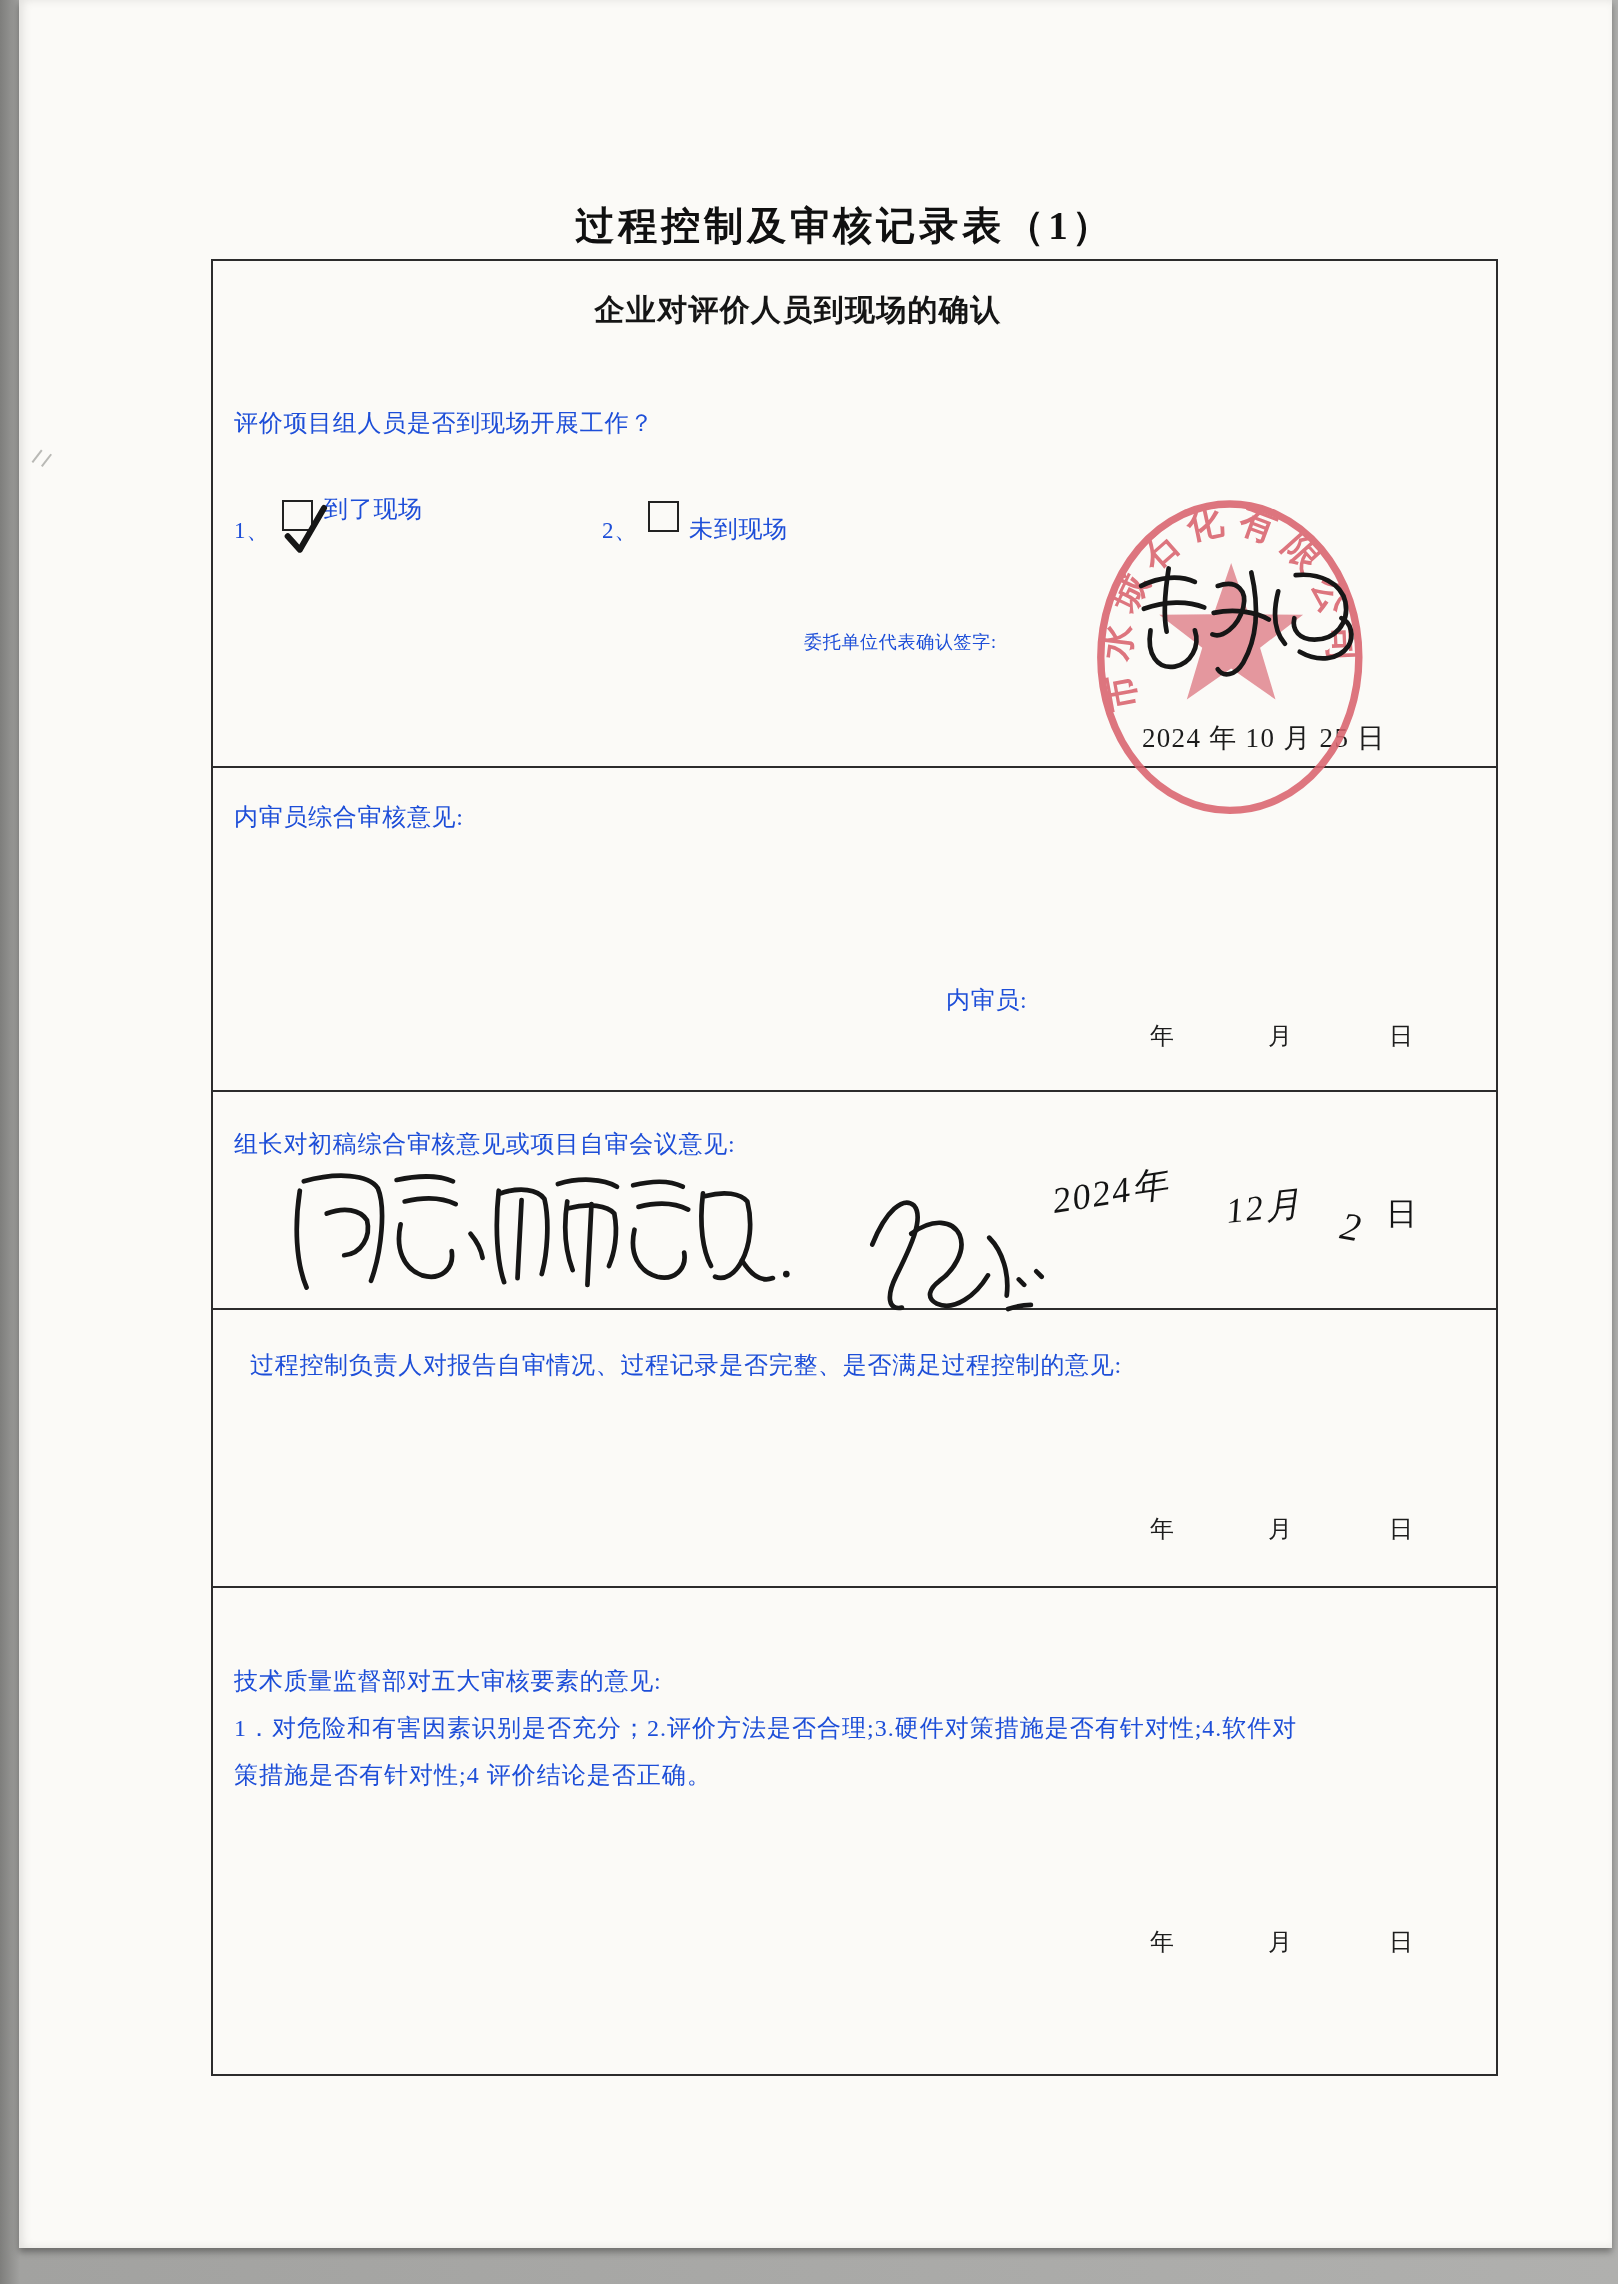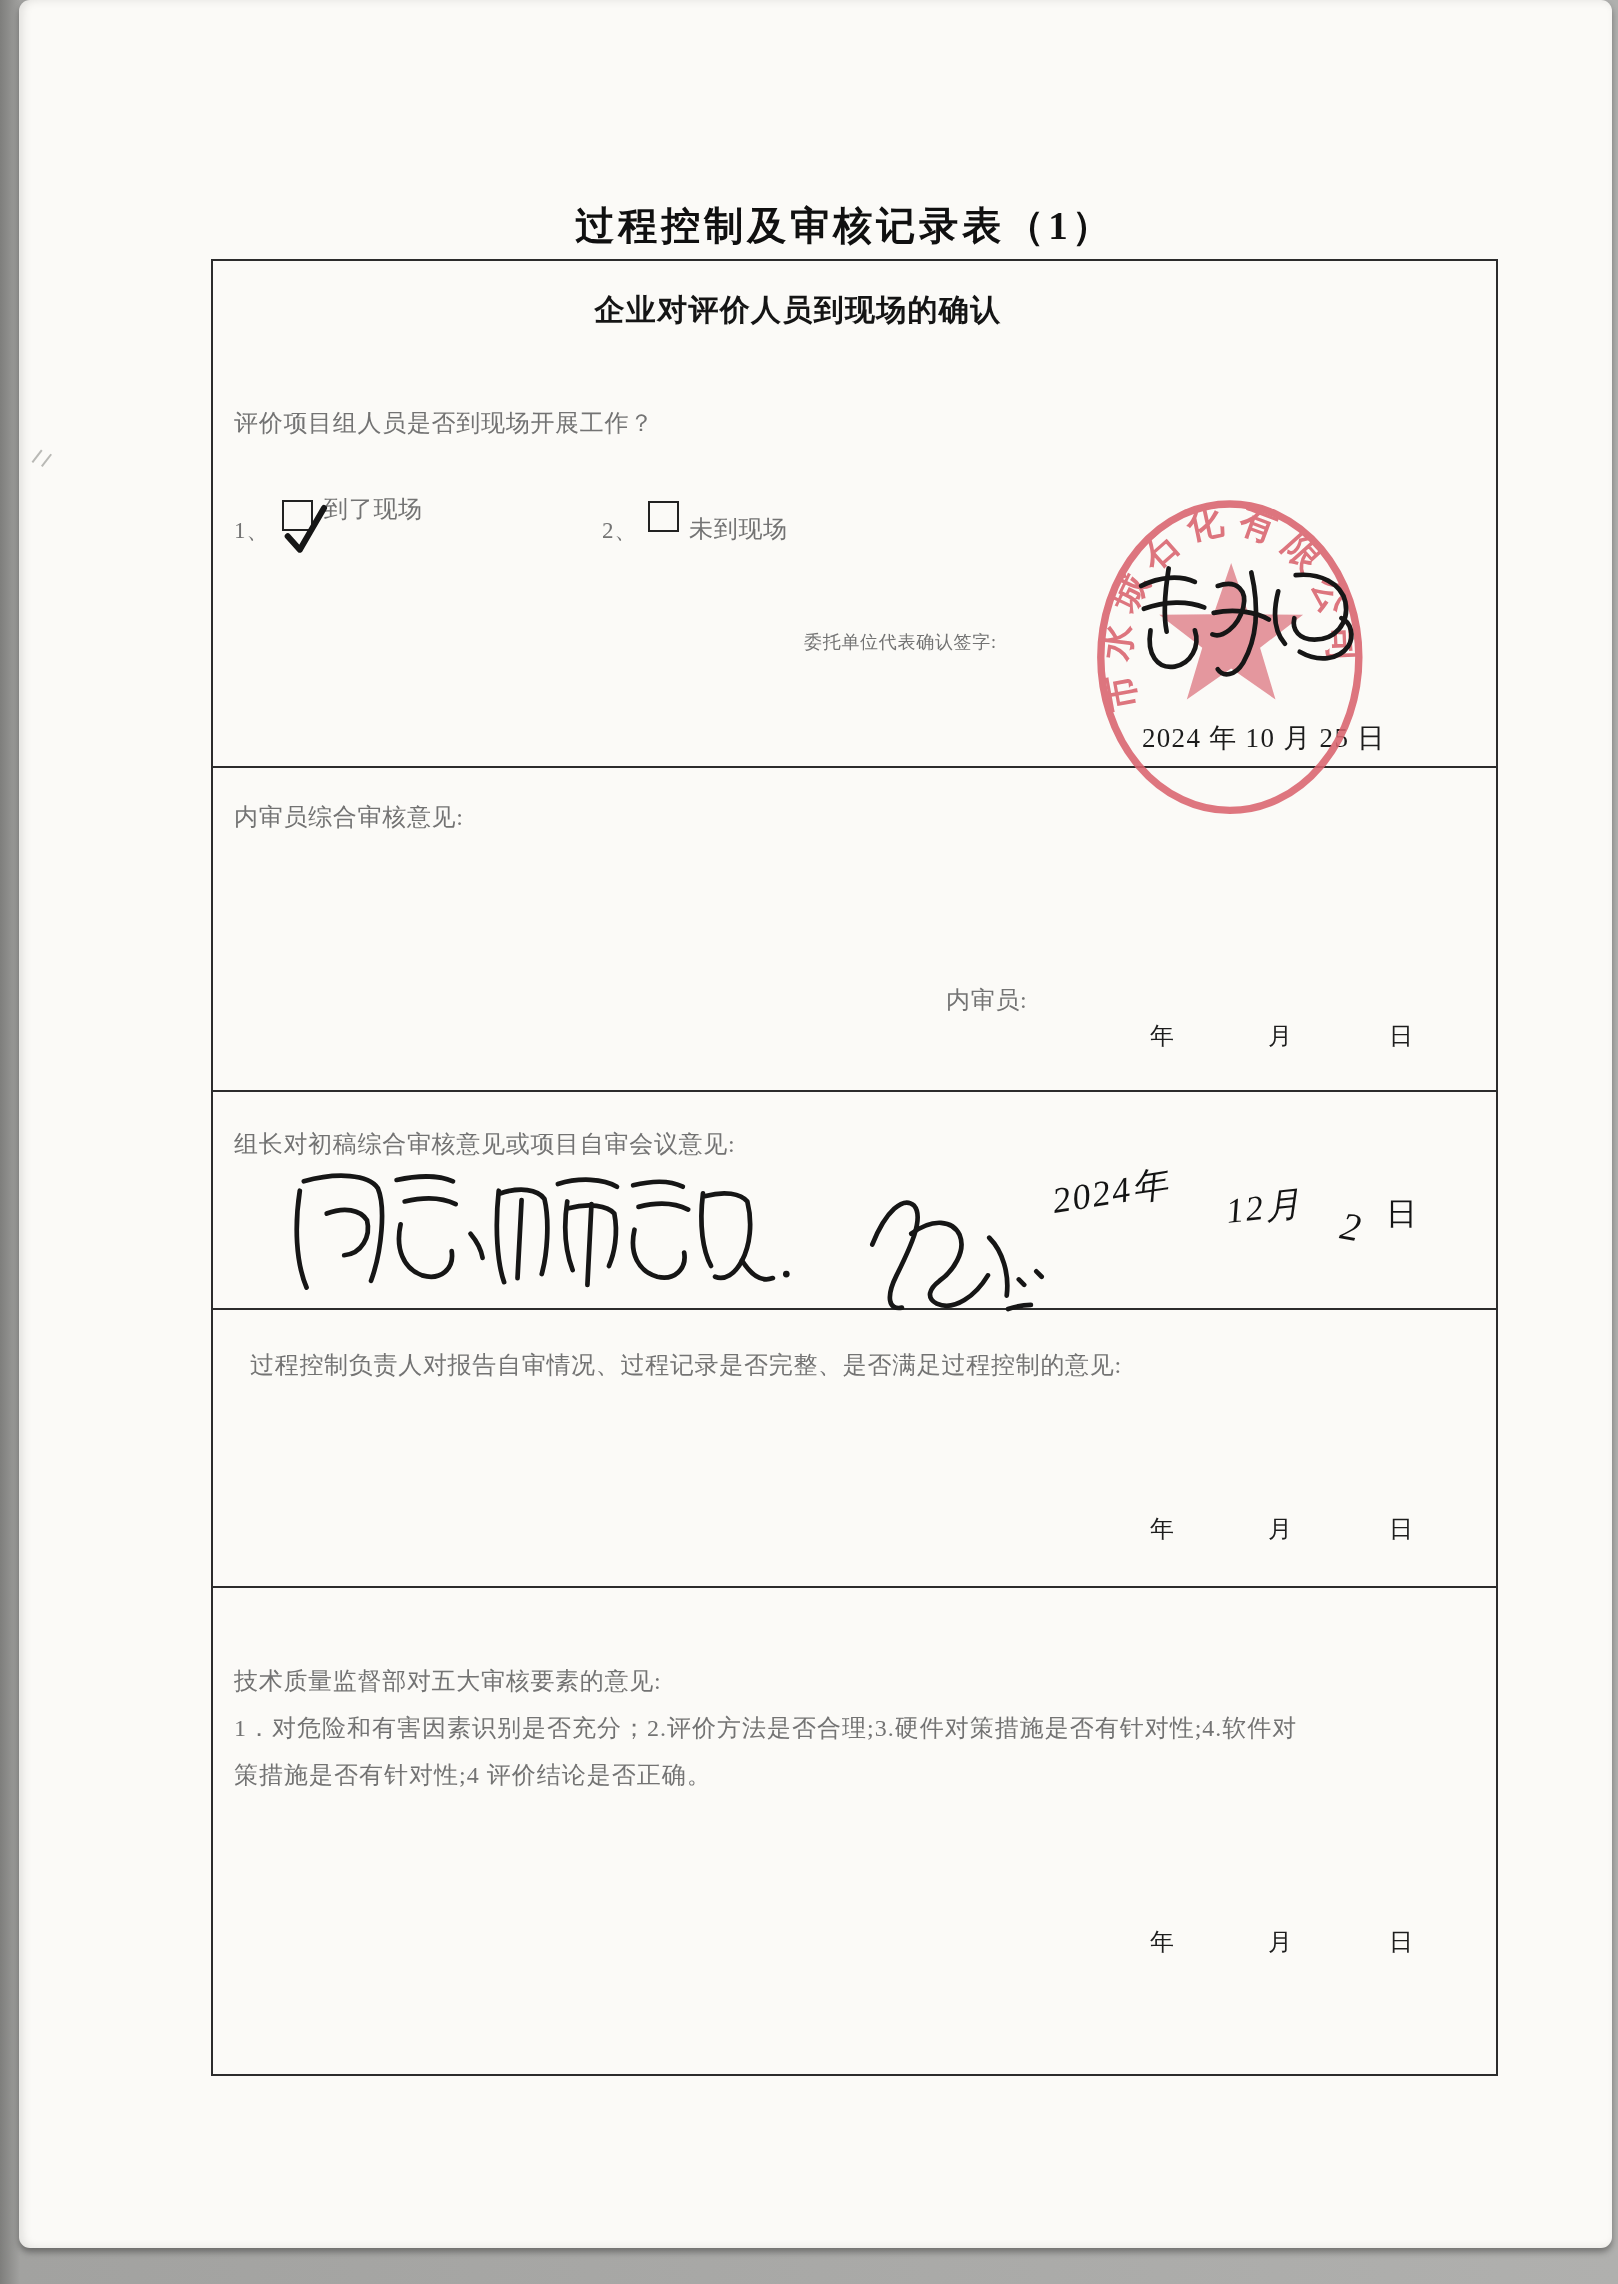--- a/index.html
+++ b/index.html
@@ -6,37 +6,36 @@
   body{
     width:1619px;height:2284px;position:relative;overflow:hidden;
     background:linear-gradient(90deg,#7e7e7c 0px,#a2a2a0 20px,#b0b0ae 100%);
     font-family:"Liberation Serif","DejaVu Serif",serif;
     color:#1c1c1c;
   }
   #paper{
     position:absolute;left:19px;top:0;right:6.7px;bottom:36px;
     background:#fbfaf7;
     box-shadow:inset 4px 0 9.4px rgba(0,0,0,0.10), 0 4px 6.7px rgba(0,0,0,0.35);
-    border-radius:11px;
   }
   .t{position:absolute;white-space:nowrap;}
   .title{
     left:228px;top:199px;width:1196px;text-align:center;
     font-size:39px;font-weight:700;letter-spacing:4px;color:#101010;
   }
   #tableFrame{
     position:absolute;left:211px;top:259px;width:1287px;height:1817px;
     border:2px solid #2c2c2c;box-sizing:border-box;background:transparent;
   }
   .hline{position:absolute;left:211px;width:1287px;height:2px;background:#2c2c2c;}
   .sec-header{
     left:211px;top:290px;width:1174px;text-align:center;
     font-size:30px;font-weight:700;letter-spacing:1.3px;color:#151515;
   }
-  .lbl{font-size:24px;letter-spacing:0.7px;color:#737373;}
+  .lbl{font-size:24px;letter-spacing:0.7px;color:#1d4ed8;}
   .small-num{font-size:23px;}
   .checkbox{
     position:absolute;width:31px;height:31px;border:2px solid #222;
     box-sizing:border-box;background:transparent;
   }
   .ymd{font-size:24px;color:#1d1d1d;}
   .handnum{
     position:absolute;color:#141414;
     font-style:italic;letter-spacing:2px;
   }

